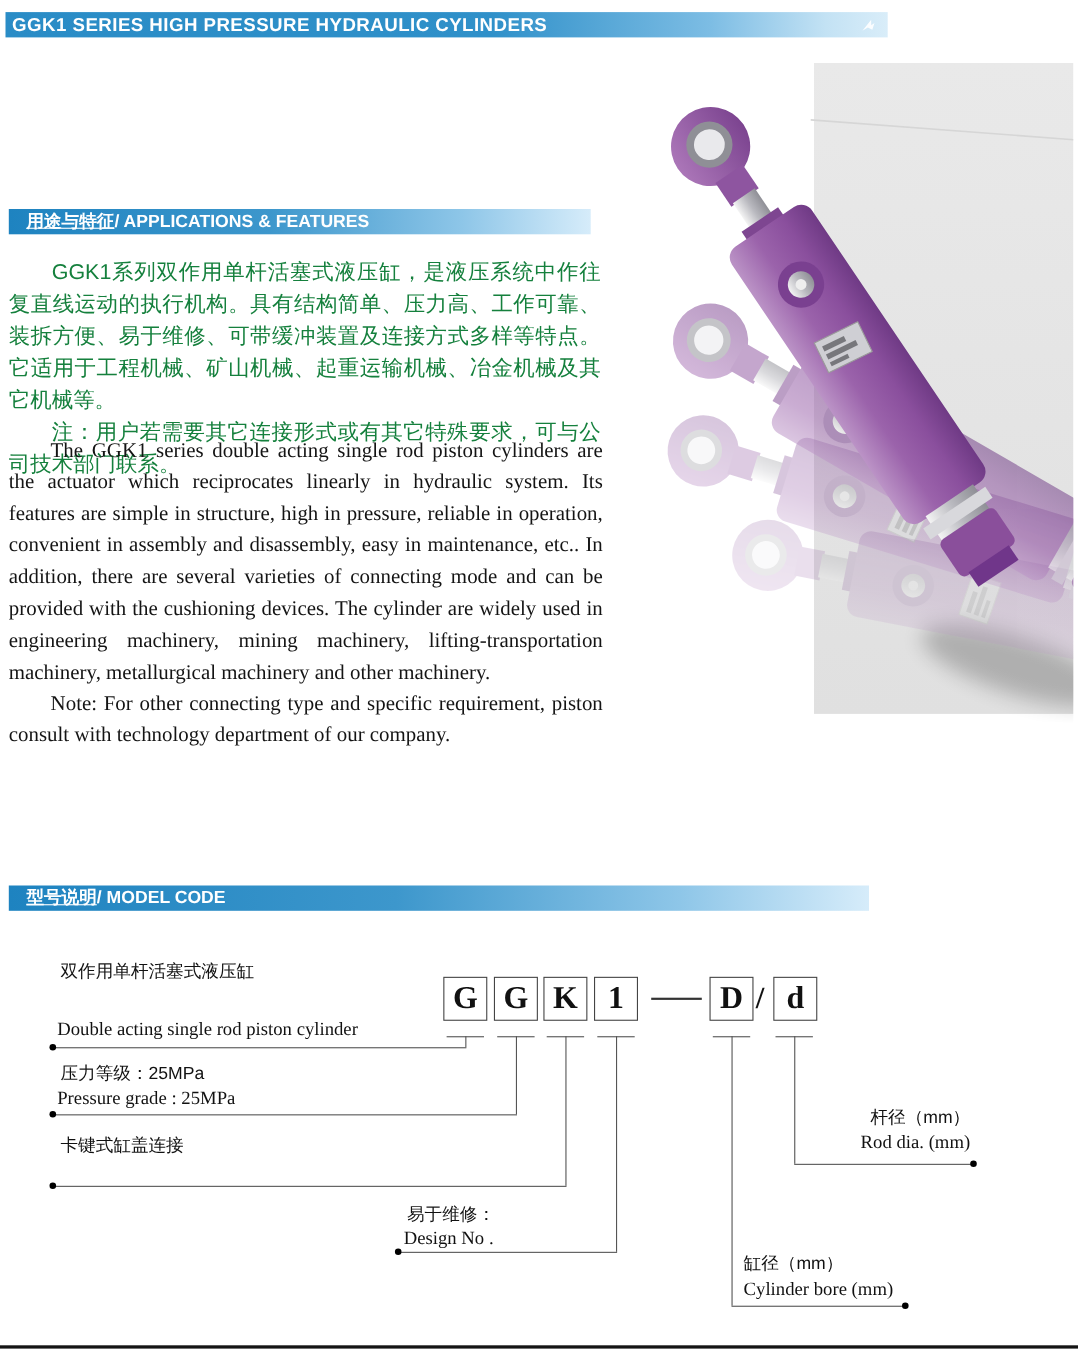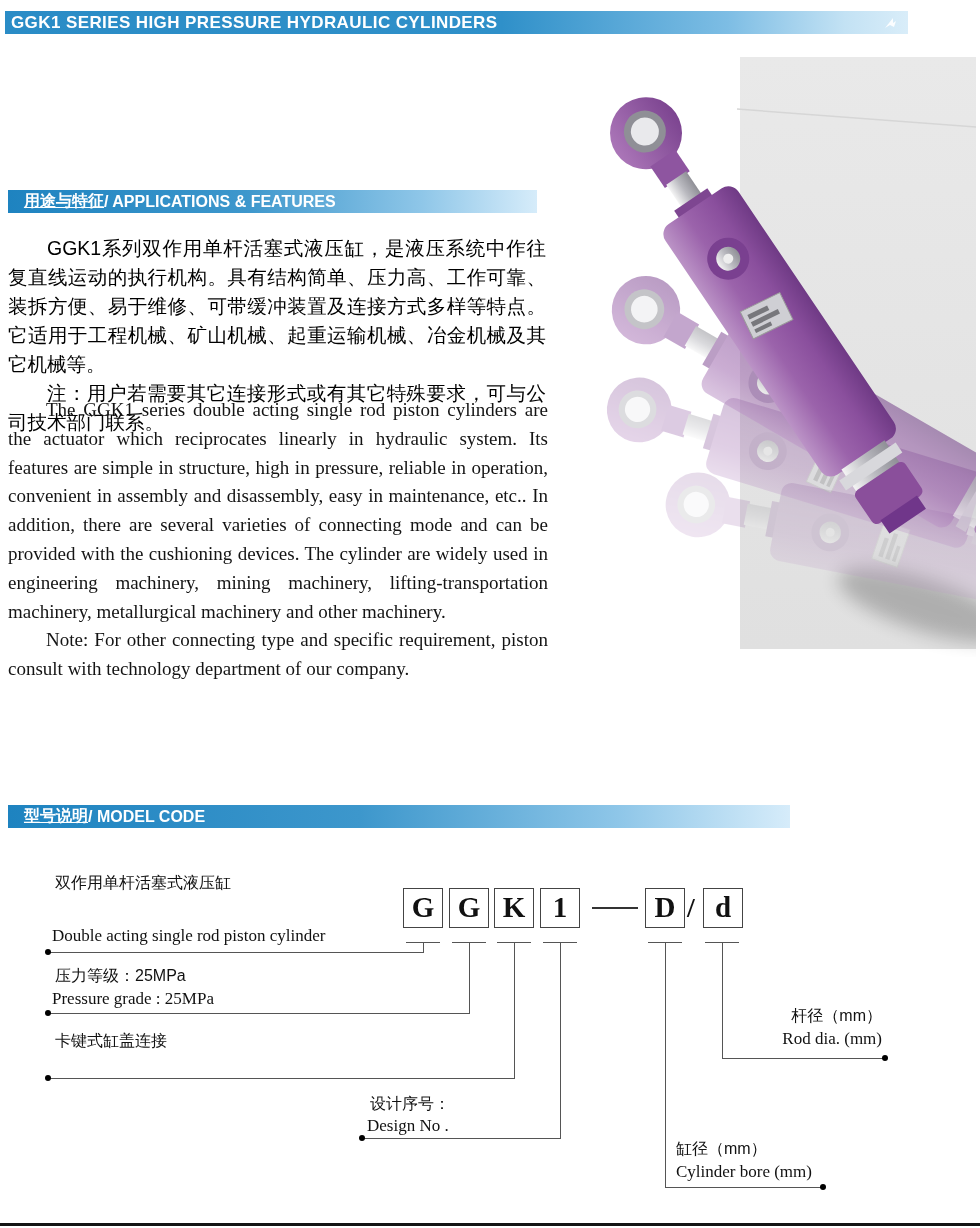--- a/index.html
+++ b/index.html
@@ -1,39 +1,39 @@
 <!DOCTYPE html>
 <html><head>
 <meta charset="utf-8">
 <style>
   html,body{margin:0;padding:0;background:#ffffff;}
   .page{position:relative;width:980px;height:1228px;background:#fff;overflow:hidden;
         font-family:"Liberation Sans",sans-serif;color:#111;}
   .abs{position:absolute;}
 
   
-  .topbar{left:5px;top:11px;width:903px;height:23px;
+  .topbar{left:5px;top:11px;width:802px;height:23px;
     background:linear-gradient(to right,#2a8cc6 0%,#2f90c9 55%,#7dbde4 80%,#c3e2f4 93%,#d9edf9 100%);
     display:flex;align-items:center;}
   .topbar .ttl{color:#fff;font-weight:bold;font-size:17px;letter-spacing:.4px;padding-left:6px;white-space:nowrap;}
   .topbar .icon{margin-left:auto;margin-right:10px;display:flex;align-items:center;}
 
   
   .maintitle{left:10px;top:50px;font-size:36px;font-weight:bold;letter-spacing:1px;color:#000;}
 
   
   .secbar{height:23px;color:#fff;font-weight:bold;font-size:16px;display:flex;align-items:center;
     background:linear-gradient(to right,#1e83c0 0%,#3d97cc 45%,#8ec6e8 78%,#d6ecfa 100%);
     white-space:nowrap;}
   .secbar .zh{text-decoration:underline;padding-left:16px;}
   .secbar1{left:8px;top:190px;width:529px;}
   .secbar2{left:8px;top:805px;width:782px;}
 
   
-  .zhtext{left:8px;top:234px;width:538px;font-size:19.5px;line-height:29px;color:#000000;
+  .zhtext{left:8px;top:234px;width:538px;font-size:19.5px;line-height:29px;color:#15803d;
     text-align:justify;}
   .zhtext p{margin:0;text-indent:2em;}
   .entext{left:8px;top:396px;width:540px;font-family:"Liberation Serif",serif;font-size:19px;
     line-height:28.8px;color:#141414;text-align:justify;}
   .entext p{margin:0;text-indent:2em;}
 
   
   .codebox{width:40px;height:40px;border:1px solid #444;background:#fff;box-sizing:border-box;
     font-family:"Liberation Serif",serif;font-weight:bold;font-size:29px;text-align:center;line-height:37px;color:#111;}
   .hline{height:1px;background:#555;}
@@ -178,21 +178,21 @@
   <div class="abs dot" style="left:882px;top:1055px;"></div>
 
   <div class="abs lz" style="left:55px;top:873px;">双作用单杆活塞式液压缸</div>
   <div class="abs le" style="left:52px;top:926px;">Double acting single rod piston cylinder</div>
 
   <div class="abs lz" style="left:55px;top:966px;">压力等级：25MPa</div>
   <div class="abs le" style="left:52px;top:989px;">Pressure grade : 25MPa</div>
 
   <div class="abs lz" style="left:55px;top:1031px;">卡键式缸盖连接</div>
 
-  <div class="abs lz" style="left:370px;top:1094px;">设计序号：</div>
+  <div class="abs lz" style="left:370px;top:1094px;">易于维修：</div>
   <div class="abs le" style="left:367px;top:1116px;">Design No .</div>
 
   <div class="abs lz" style="left:680px;top:1006px;width:202px;text-align:right;">杆径（mm）</div>
   <div class="abs le" style="left:680px;top:1029px;width:202px;text-align:right;">Rod dia. (mm)</div>
 
   <div class="abs lz" style="left:676px;top:1139px;">缸径（mm）</div>
   <div class="abs le" style="left:676px;top:1162px;">Cylinder bore  (mm)</div>
 
   <div class="abs bottomrule"></div>
 

